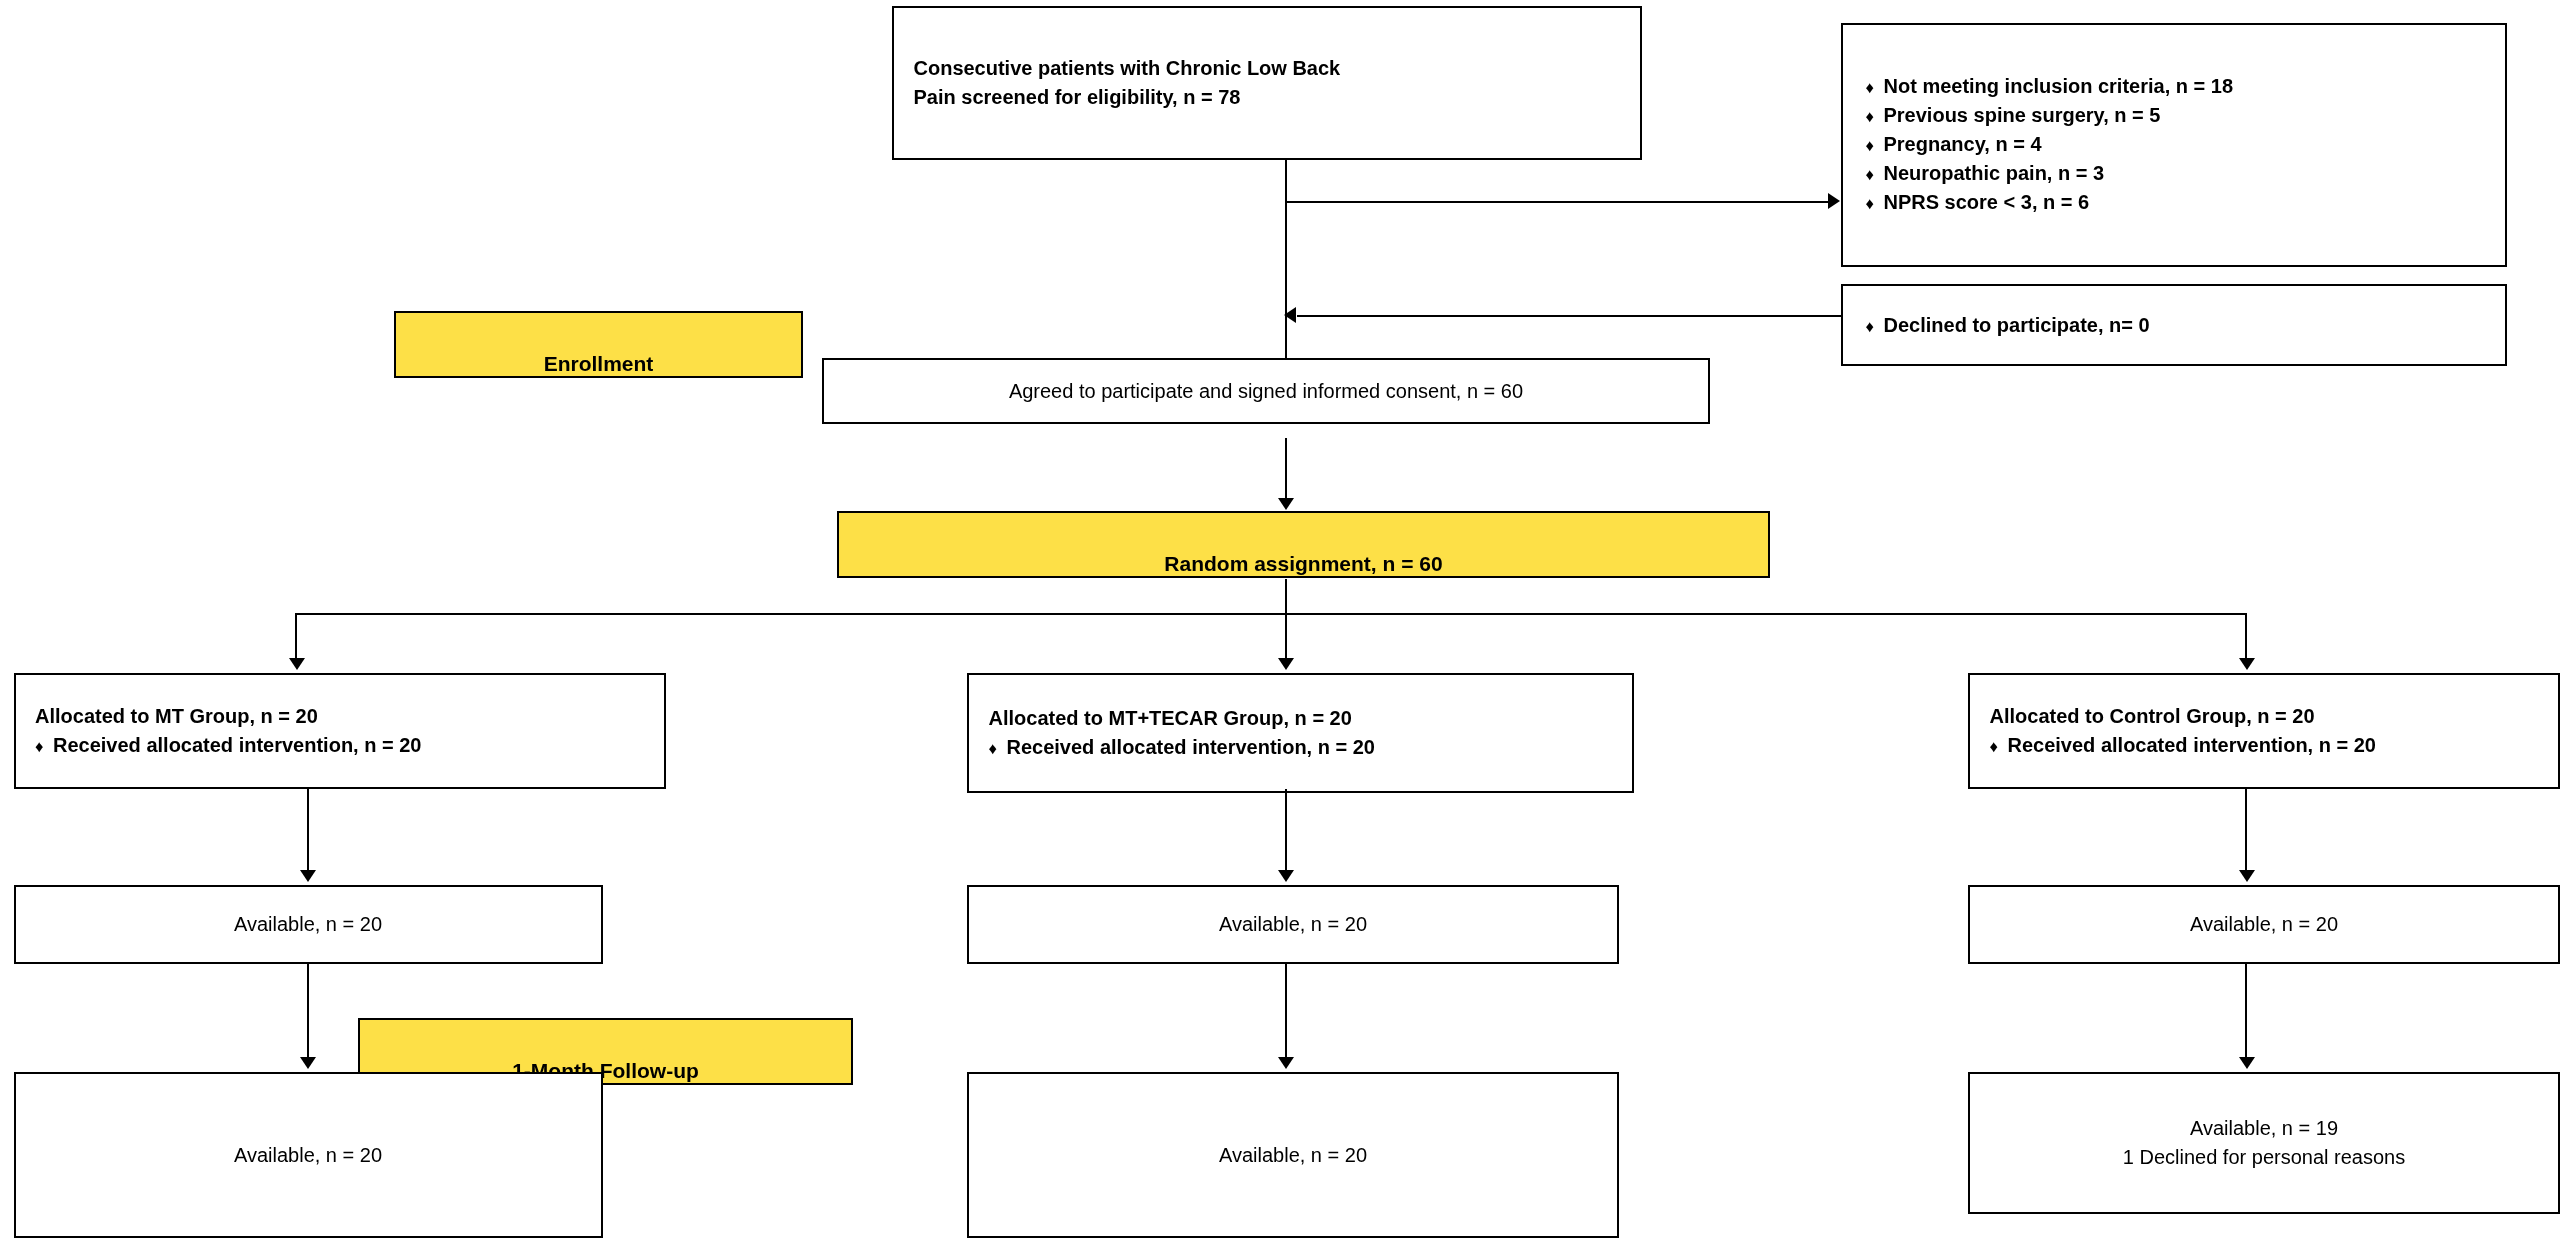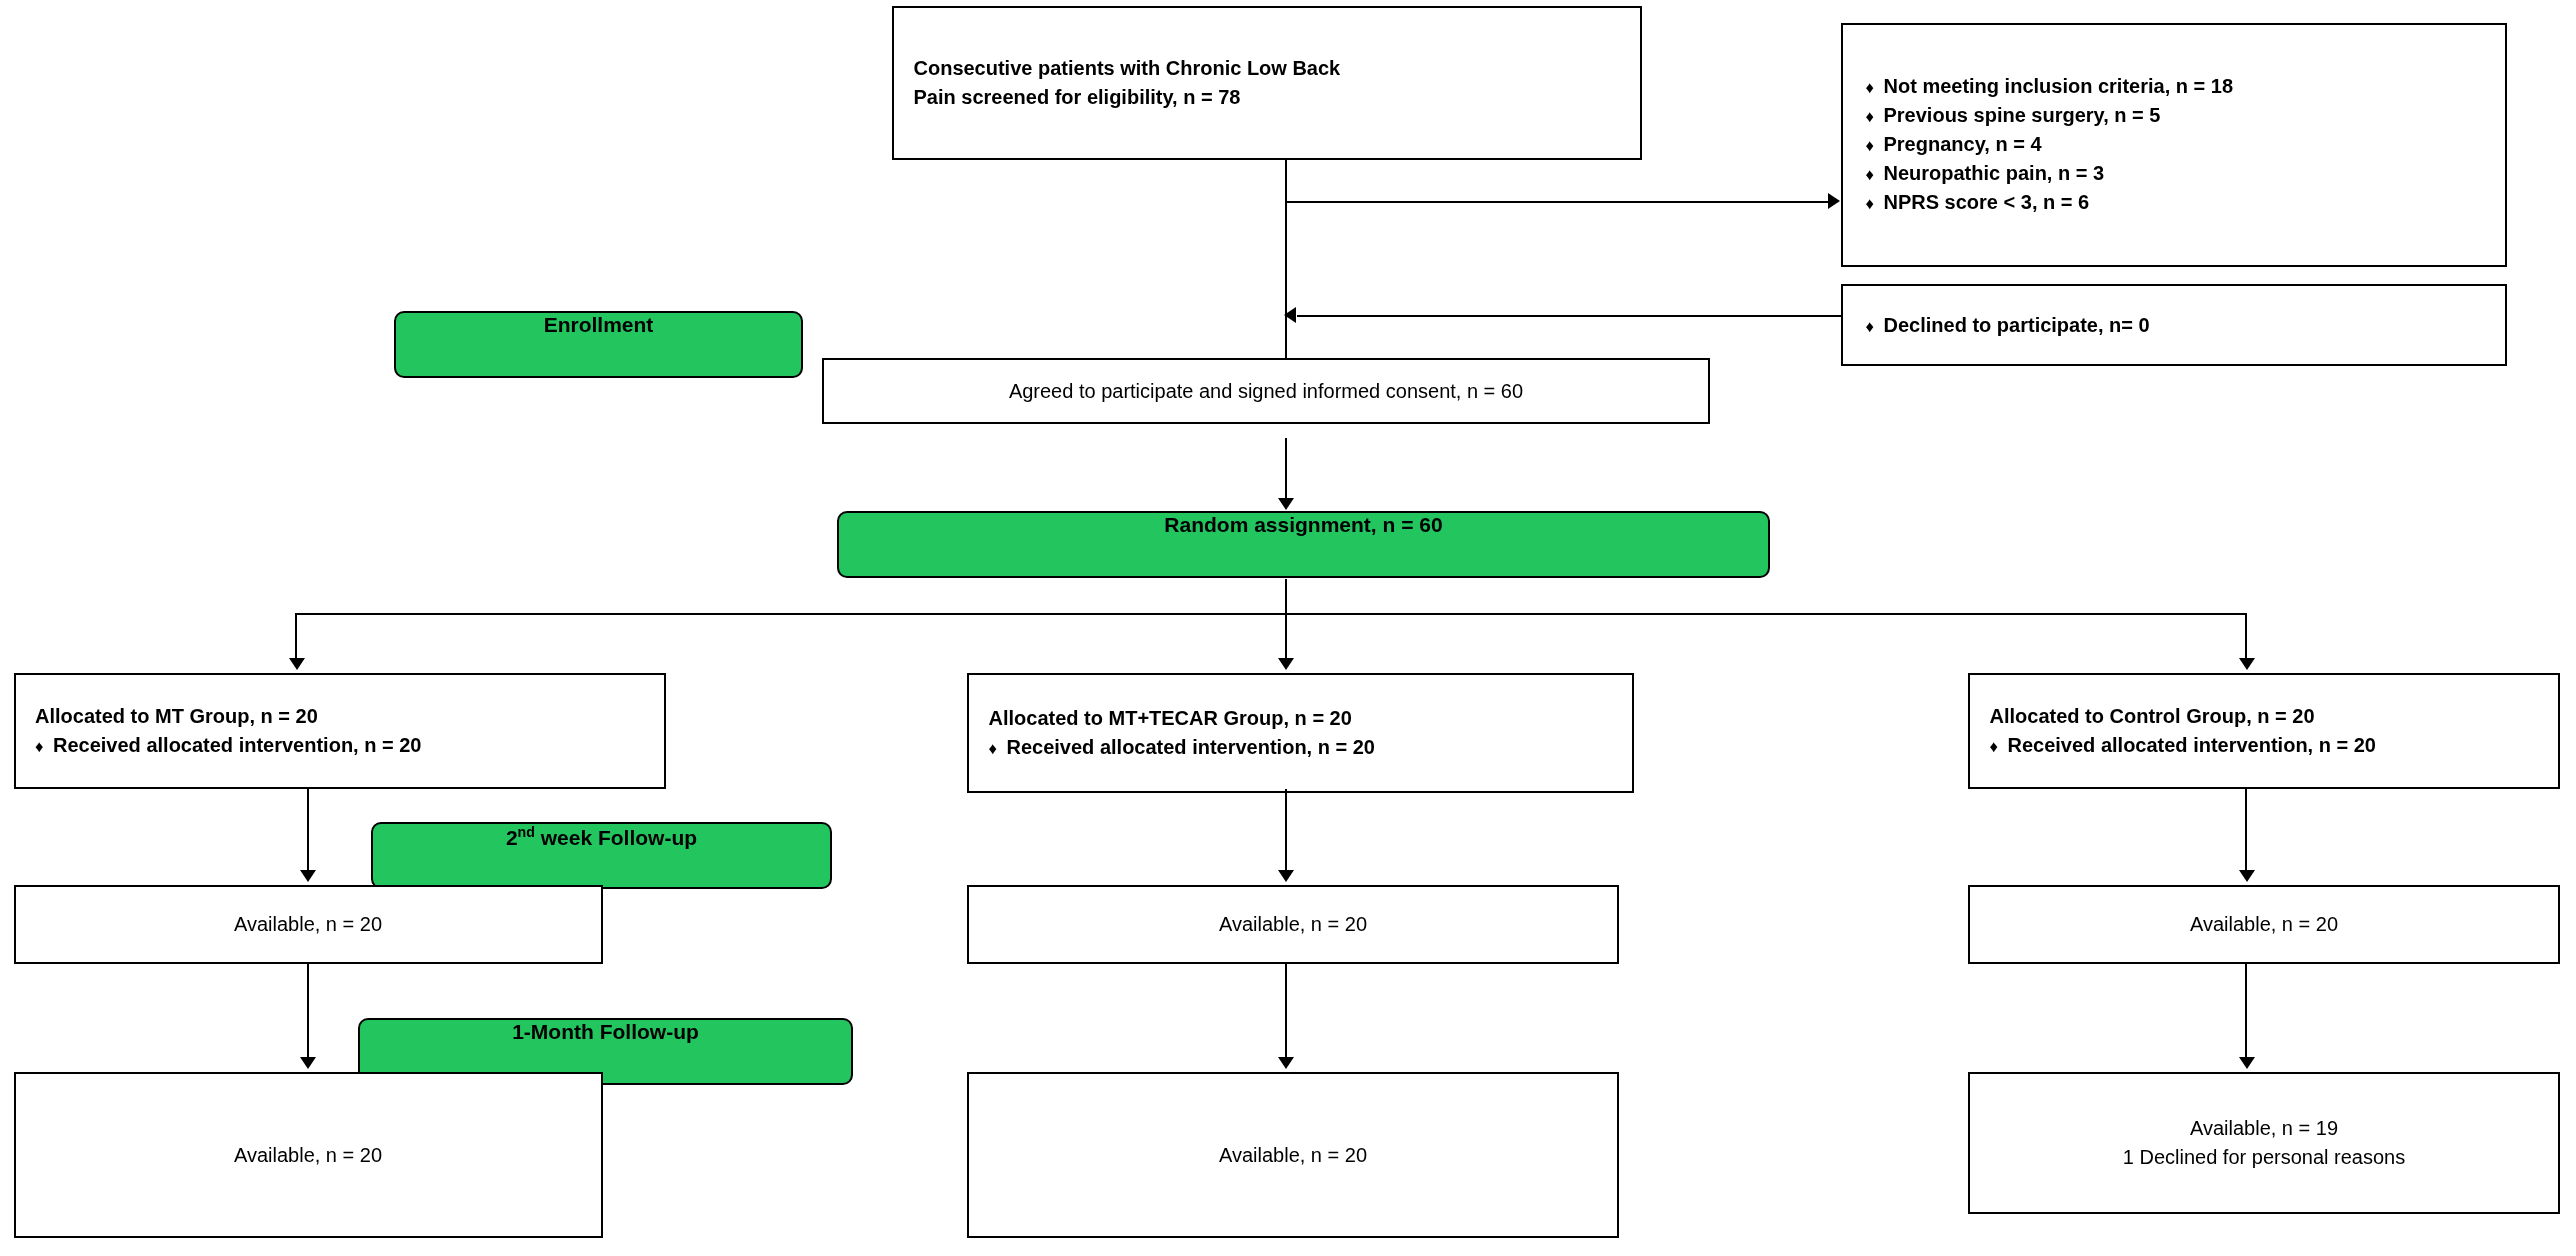--- a/index.html
+++ b/index.html
@@ -53,24 +53,24 @@
     content: "\2666";
     display: inline-block;
     width: 18px;
     font-size: 16.5px;
     color: #000000;
   }
   .blue {
     position: absolute;
     box-sizing: border-box;
     border: 2.2px solid #000000;
-    background: #22c55e;
-    border-radius: 10px;
+    background: #fde047;
+    border-radius: 0;
     display: flex;
-    align-items: flex-start;
+    align-items: flex-end;
     justify-content: center;
     text-align: center;
   }
   .blue .line {
     font-size: 21px;
     font-weight: bold;
     color: #000000;
     white-space: nowrap;
   }
   .blue .line sup {
@@ -150,25 +150,20 @@
   <div class="box pad-l bold" style="left:967px; top:673px; width:667px; height:120px;">
     <div class="line">Allocated to MT+TECAR Group, n = 20</div>
     <div class="line bullet">Received allocated intervention, n = 20</div>
   </div>
 
   <div class="box pad-l bold" style="left:1968px; top:673px; width:592px; height:116px;">
     <div class="line">Allocated to Control Group, n = 20</div>
     <div class="line bullet">Received allocated intervention, n = 20</div>
   </div>
 
-  <div class="blue" style="left:371px; top:822px; width:461px; height:67px;">
-    <div class="line">
-      <span>2</span><sup>nd</sup><span> week Follow-up</span>
-    </div>
-  </div>
 
   <div class="box center" style="left:13.5px; top:885px; width:589px; height:79px;">
     <div class="line">Available,  n = 20</div>
   </div>
   <div class="box center" style="left:967px; top:885px; width:652px; height:79px;">
     <div class="line">Available,  n = 20</div>
   </div>
   <div class="box center" style="left:1968px; top:885px; width:592px; height:79px;">
     <div class="line">Available,  n = 20</div>
   </div>

